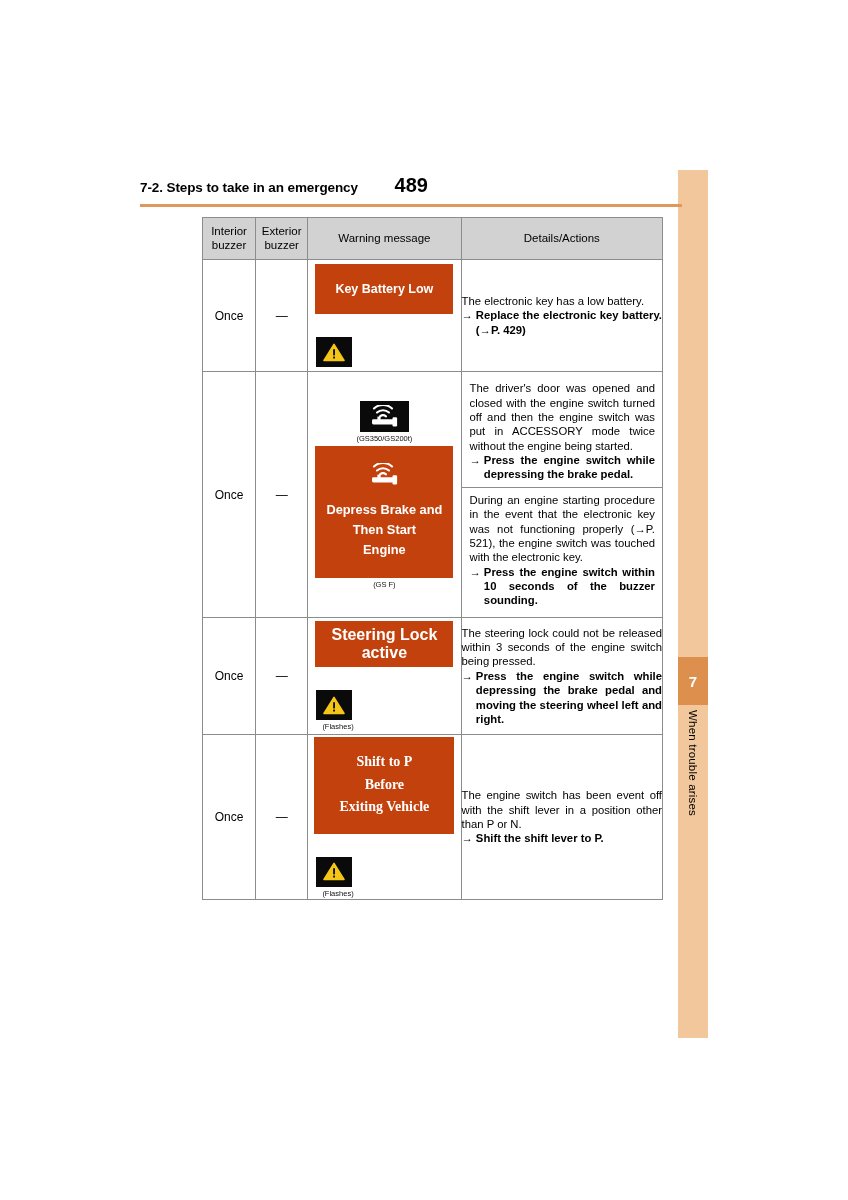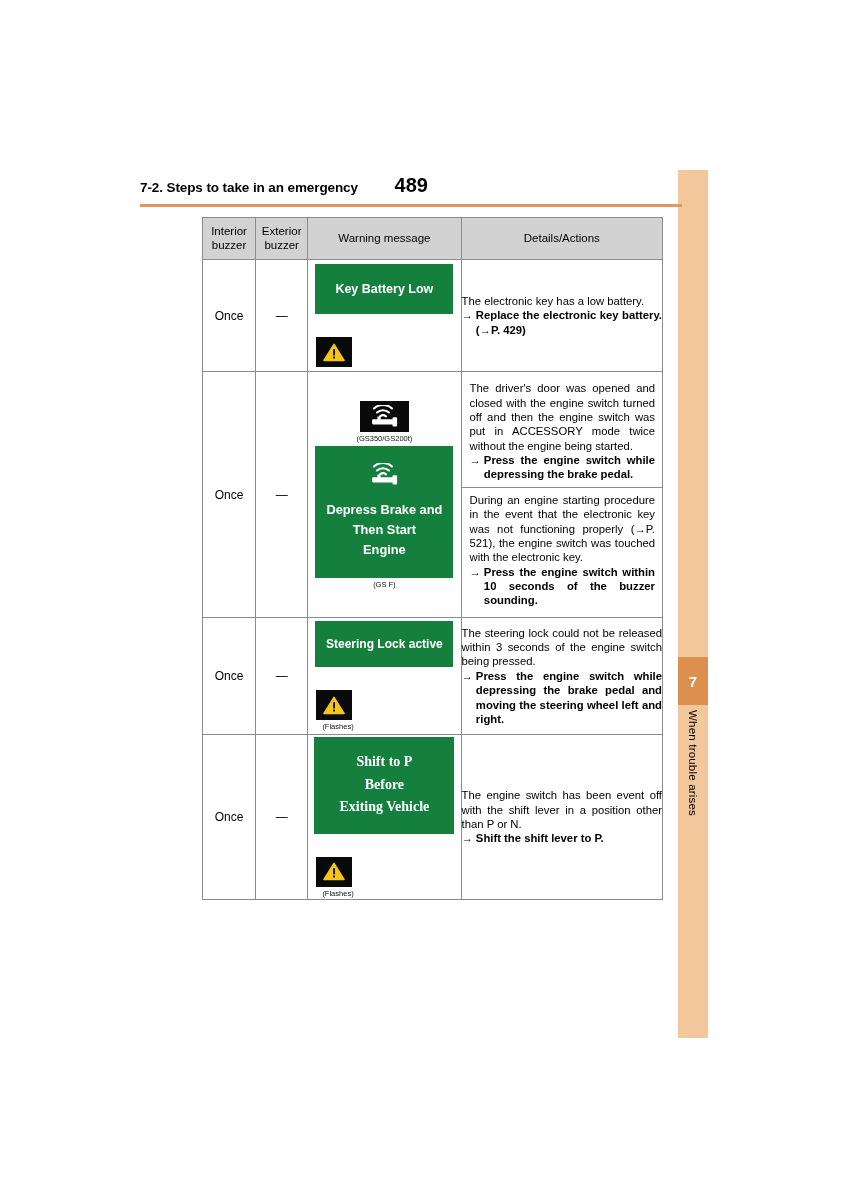--- a/index.html
+++ b/index.html
@@ -141,21 +141,21 @@
     margin: 0;
     font-weight: bold;
     display: flex;
     gap: 3px;
   }
   .det-action .arrow { font-weight: normal; flex: 0 0 auto; }
   .det-action .atext { flex: 1 1 auto; }
 
   
   .panel {
-    background: #15803d;
+    background: #c2410c;
     color: #ffffff;
     margin: 0 auto;
     display: flex;
     flex-direction: column;
     align-items: center;
     justify-content: center;
     font-weight: bold;
   }
   .panel-1 {
     width: 138px;
@@ -165,21 +165,21 @@
   .panel-gsf {
     width: 138px;
     height: 132px;
     font-size: 12.8px;
     line-height: 1.55;
     gap: 0;
   }
   .panel-steer {
     width: 138px;
     height: 46px;
-    font-size: 12px;
+    font-size: 16px;
   }
   .panel-shift {
     width: 140px;
     height: 97px;
     font-size: 14px;
     line-height: 1.62;
     font-family: Liberation Serif, serif;
   }
   .panel-icon-small {
     width: 49px;

